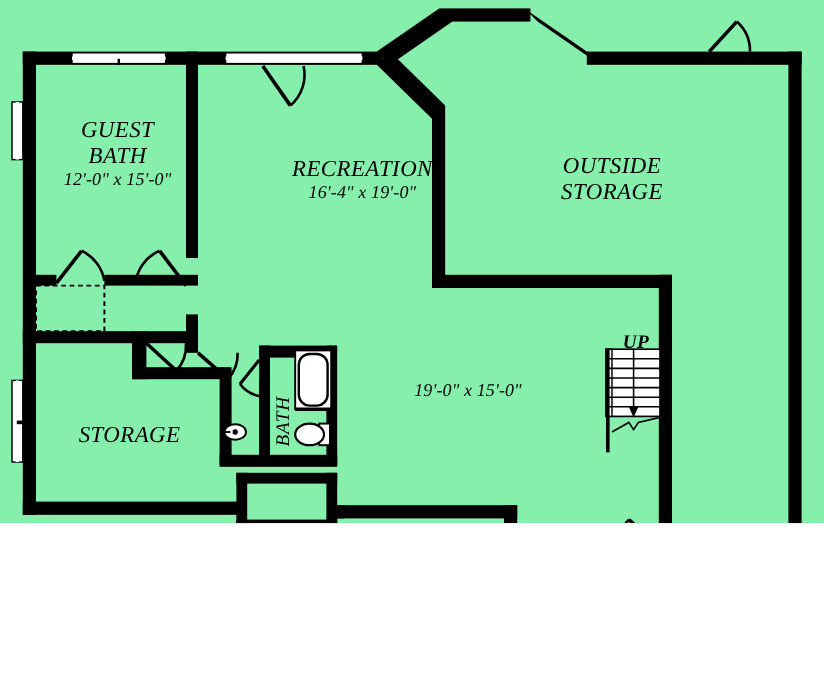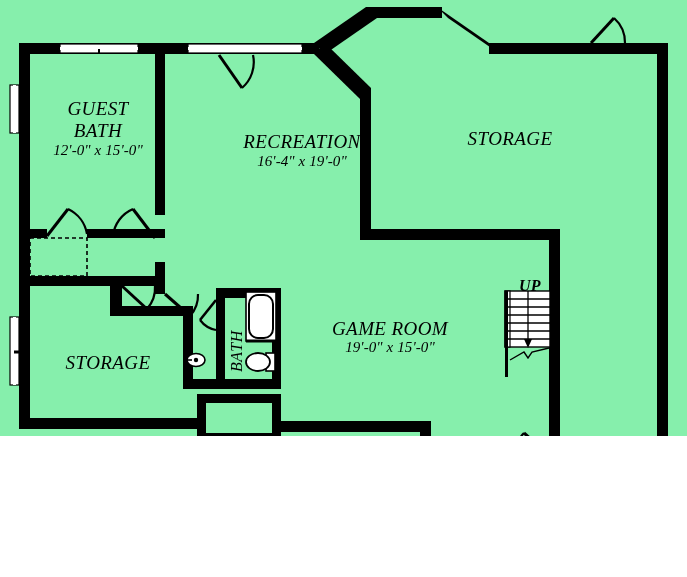--- a/index.html
+++ b/index.html
@@ -260,25 +260,25 @@
     <div class="room-name two-line">BATH</div>
     <div class="room-dims">12'-0" x 15'-0"</div>
   </div>
 
   <div class="room-label" style="left:263px; top:131px; transform:translateX(-50%);margin-left:39px;">
     <div class="room-name two-line">RECREATION</div>
     <div class="room-dims">16'-4" x 19'-0"</div>
   </div>
 
   <div class="room-label" style="left:510px; top:128px; transform:translateX(-50%);">
+    <div class="room-name two-line">OUTSIDE</div>
     <div class="room-name two-line">STORAGE</div>
   </div>
 
   <div class="room-label" style="left:390px; top:318px; transform:translateX(-50%);">
-    <div class="room-name">GAME ROOM</div>
     <div class="room-dims">19'-0" x 15'-0"</div>
   </div>
 
   <div class="room-label" style="left:108px; top:352px; transform:translateX(-50%);">
     <div class="room-name">STORAGE</div>
   </div>
 
   <div class="vert-label" style="left:228px; top:372px;">BATH</div>
 
   <div class="up-label" style="left:519px; top:277px;">UP</div>

